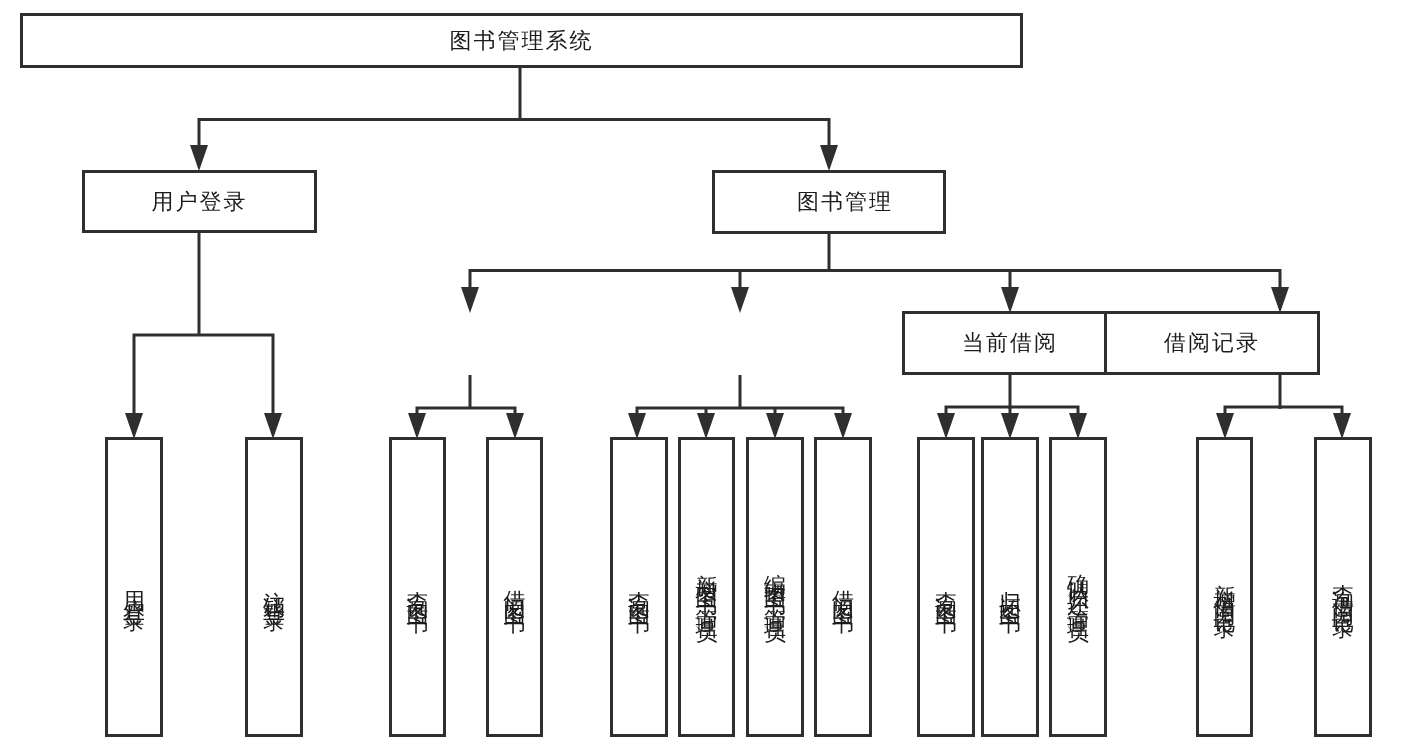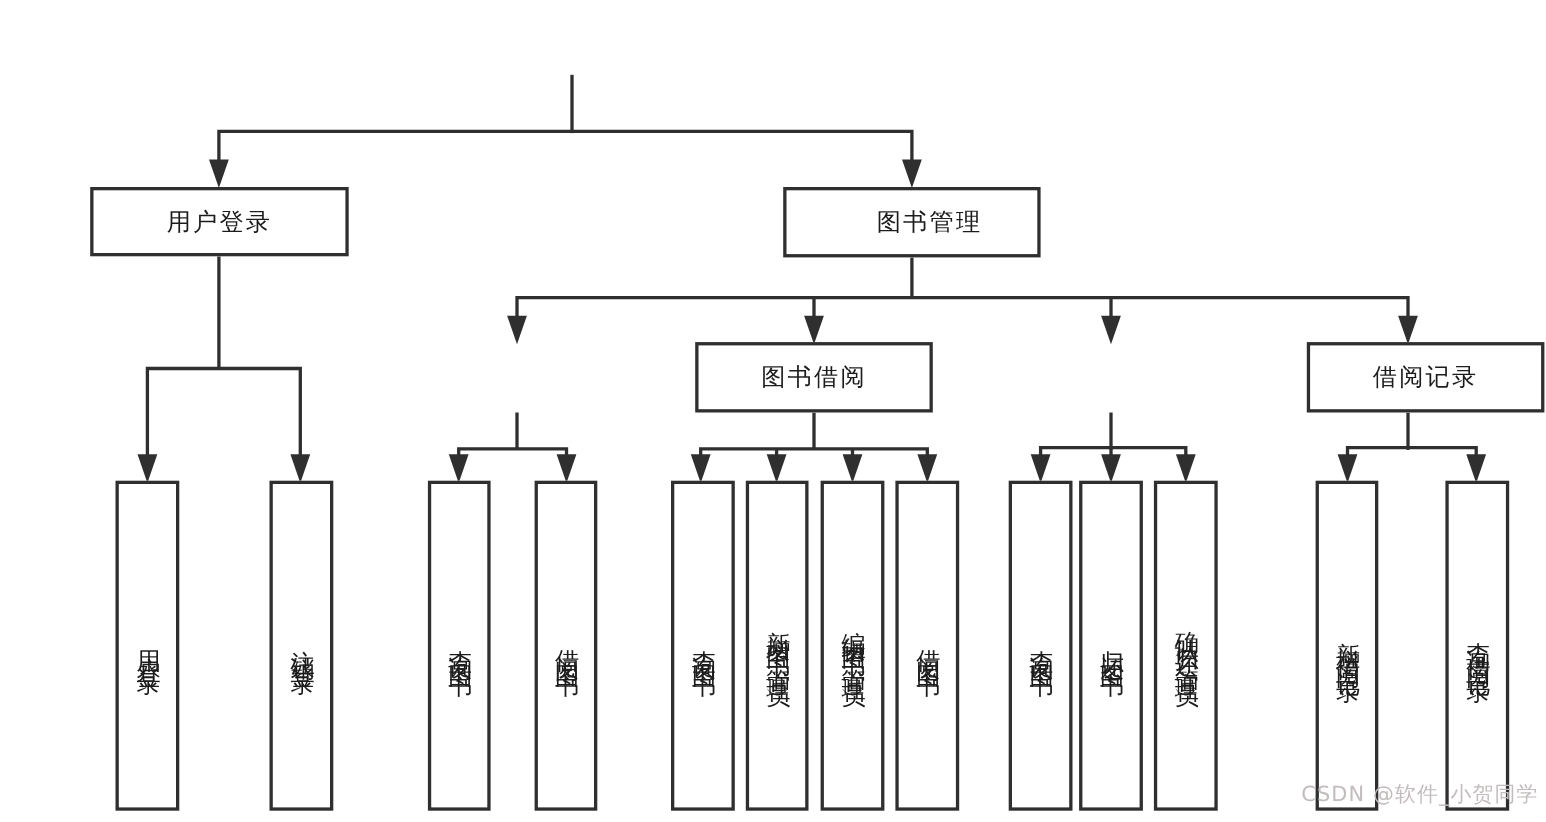--- a/index.html
+++ b/index.html
@@ -111,32 +111,35 @@
       <polygon points="766,413 784,413 775,439"></polygon>
       <polygon points="834,413 852,413 843,439"></polygon>
       <polygon points="937,413 955,413 946,439"></polygon>
       <polygon points="1001,413 1019,413 1010,439"></polygon>
       <polygon points="1069,413 1087,413 1078,439"></polygon>
       <polygon points="1216,413 1234,413 1225,439"></polygon>
       <polygon points="1333,413 1351,413 1342,439"></polygon>
     </g>
   </svg>
 
+  <div class="node" style="left:20px; top:13px; width:1003px; height:55px;">
+    <span>图书管理系统</span>
+  </div>
 
   <div class="node" style="left:82px; top:170px; width:235px; height:63px;">
     <span>用户登录</span>
   </div>
   <div class="node" style="left:712px; top:170px; width:234px; height:64px;padding-left:32px;">
     <span>图书管理</span>
   </div>
 
-  <div class="node" style="left:632px; top:311px; width:216px; height:64px;">
-    <span>图书借阅</span>
+  <div class="node" style="left:902px; top:311px; width:216px; height:64px;">
+    <span>当前借阅</span>
   </div>
-  <div class="node" style="left:1188px; top:311px; width:216px; height:64px;">
+  <div class="node" style="left:1104px; top:311px; width:216px; height:64px;">
     <span>借阅记录</span>
   </div>
 
   <div class="leaf" style="left:105px; width:58px;">
     <span class="vtext">用户登录</span>
   </div>
   <div class="leaf" style="left:245px; width:58px;">
     <span class="vtext">注销登录</span>
   </div>
 
@@ -170,15 +173,14 @@
     <span class="vtext">确认归还（管理员）</span>
   </div>
 
   <div class="leaf" style="left:1196px; width:57px;">
     <span class="vtext">新增借阅记录</span>
   </div>
   <div class="leaf" style="left:1314px; width:58px;">
     <span class="vtext">查询借阅记录</span>
   </div>
 
-  <div id="watermark">CSDN @软件_小贺同学</div>
 
 </div>
 
 </body></html>

